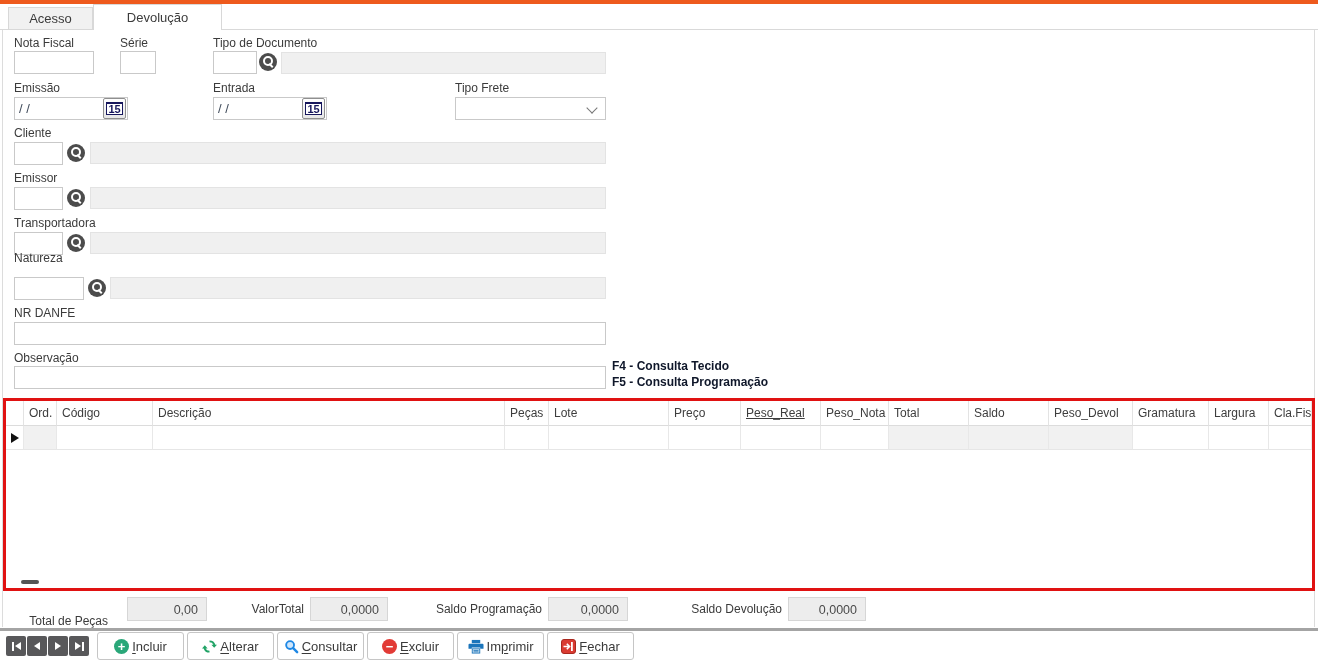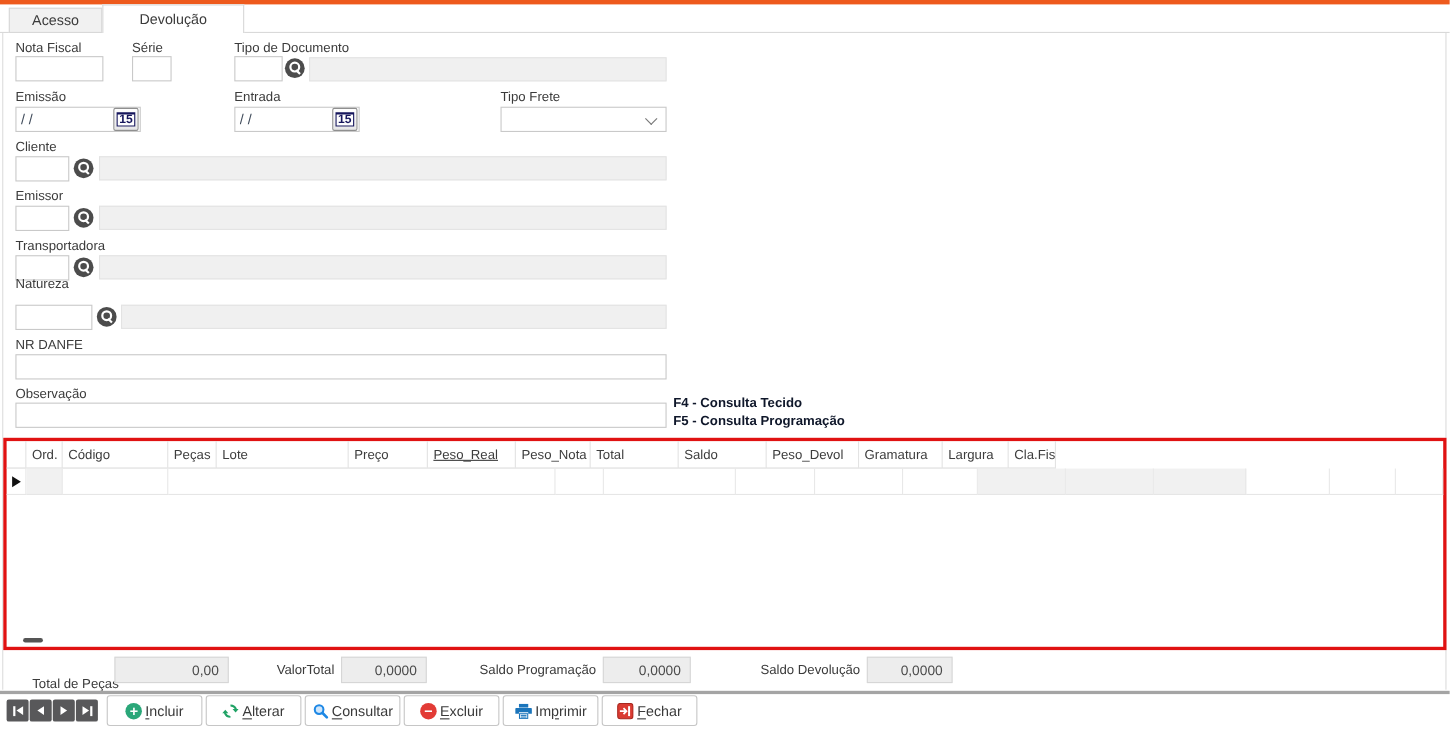--- a/index.html
+++ b/index.html
@@ -124,20 +124,21 @@
 <input class="tbox" style="left: 14px; top: 366px; width: 592px;">
 
 <div class="hint" style="left:612px;top:359px;">F4 - Consulta Tecido</div>
 <div class="hint" style="left:612px;top:375px;">F5 - Consulta Programação</div>
 
 <div class="abs" id="grid-panel">
   <div id="ghead">
       <div class="gh" style="width: 18px;"></div>
       <div class="gh" style="width: 33px;">Ord.</div>
       <div class="gh" style="width: 96px;">Código</div>
+      <div class="gh" style="width: 352px;">Descrição</div>
       <div class="gh" style="width: 44px;">Peças</div>
       <div class="gh" style="width: 120px;">Lote</div>
       <div class="gh" style="width: 72px;">Preço</div>
       <div class="gh" style="width: 80px; text-decoration: underline;">Peso_Real</div>
       <div class="gh" style="width: 68px;">Peso_Nota</div>
       <div class="gh" style="width: 80px;">Total</div>
       <div class="gh" style="width: 80px;">Saldo</div>
       <div class="gh" style="width: 84px;">Peso_Devol</div>
       <div class="gh" style="width: 76px;">Gramatura</div>
       <div class="gh" style="width: 60px;">Largura</div>
@@ -160,21 +161,21 @@
       <div class="gc gray" style="width: 84px;"></div>
       <div class="gc" style="width: 76px;"></div>
       <div class="gc" style="width: 60px;"></div>
       <div class="gc" style="width: 43px;"></div>
     </div>
   <div id="gscroll"></div>
 </div>
 
 <div id="totals">
     <div class="totlabel" style="left: 18px; width: 90px; margin-top: 12px;">Total de Peças</div>
-    <div class="totbox" style="left: 104px; width: 104px;">0,00</div>
+    <div class="totbox" style="left: 127px; width: 80px;">0,00</div>
     <div class="totlabel" style="left: 222px; width: 82px;">ValorTotal</div>
     <div class="totbox" style="left: 310px; width: 78px;">0,0000</div>
     <div class="totlabel" style="left: 425px; width: 117px;">Saldo Programação</div>
     <div class="totbox" style="left: 548px; width: 80px;">0,0000</div>
     <div class="totlabel" style="left: 663px; width: 119px;">Saldo Devolução</div>
     <div class="totbox" style="left: 788px; width: 78px;">0,0000</div>
   </div>
 
 <div class="abs" id="divider"></div>
 <div id="navbar">

